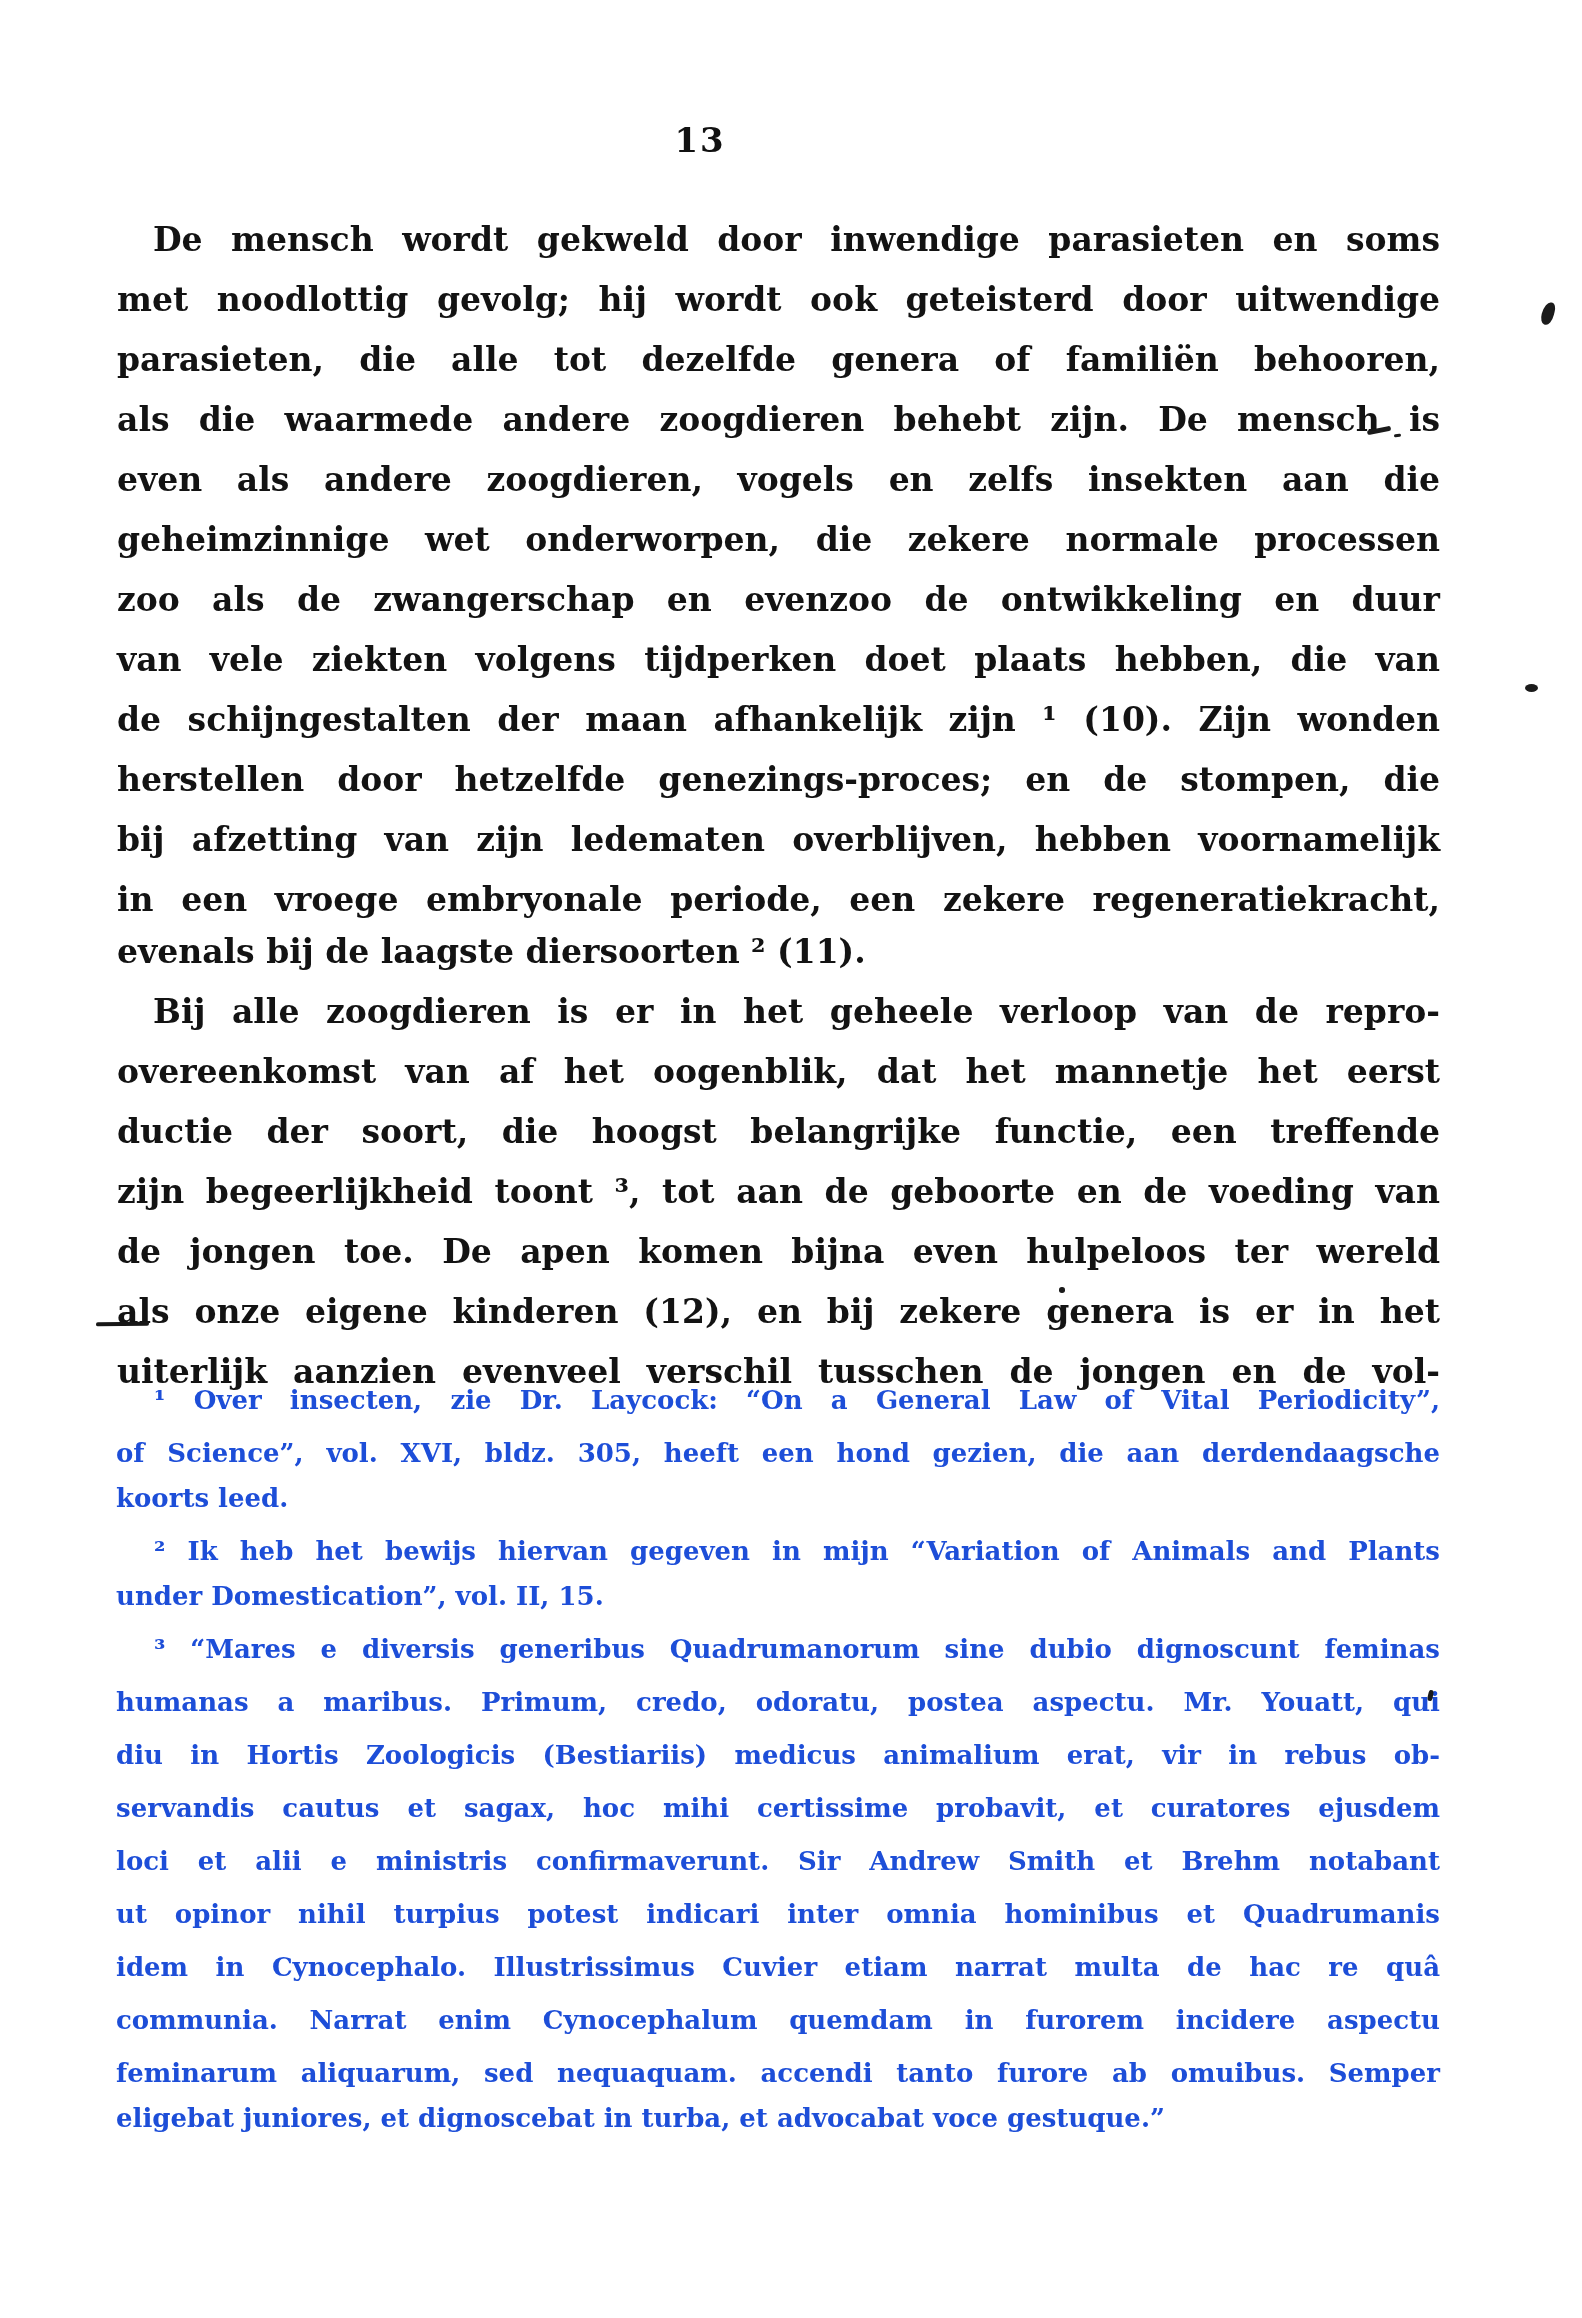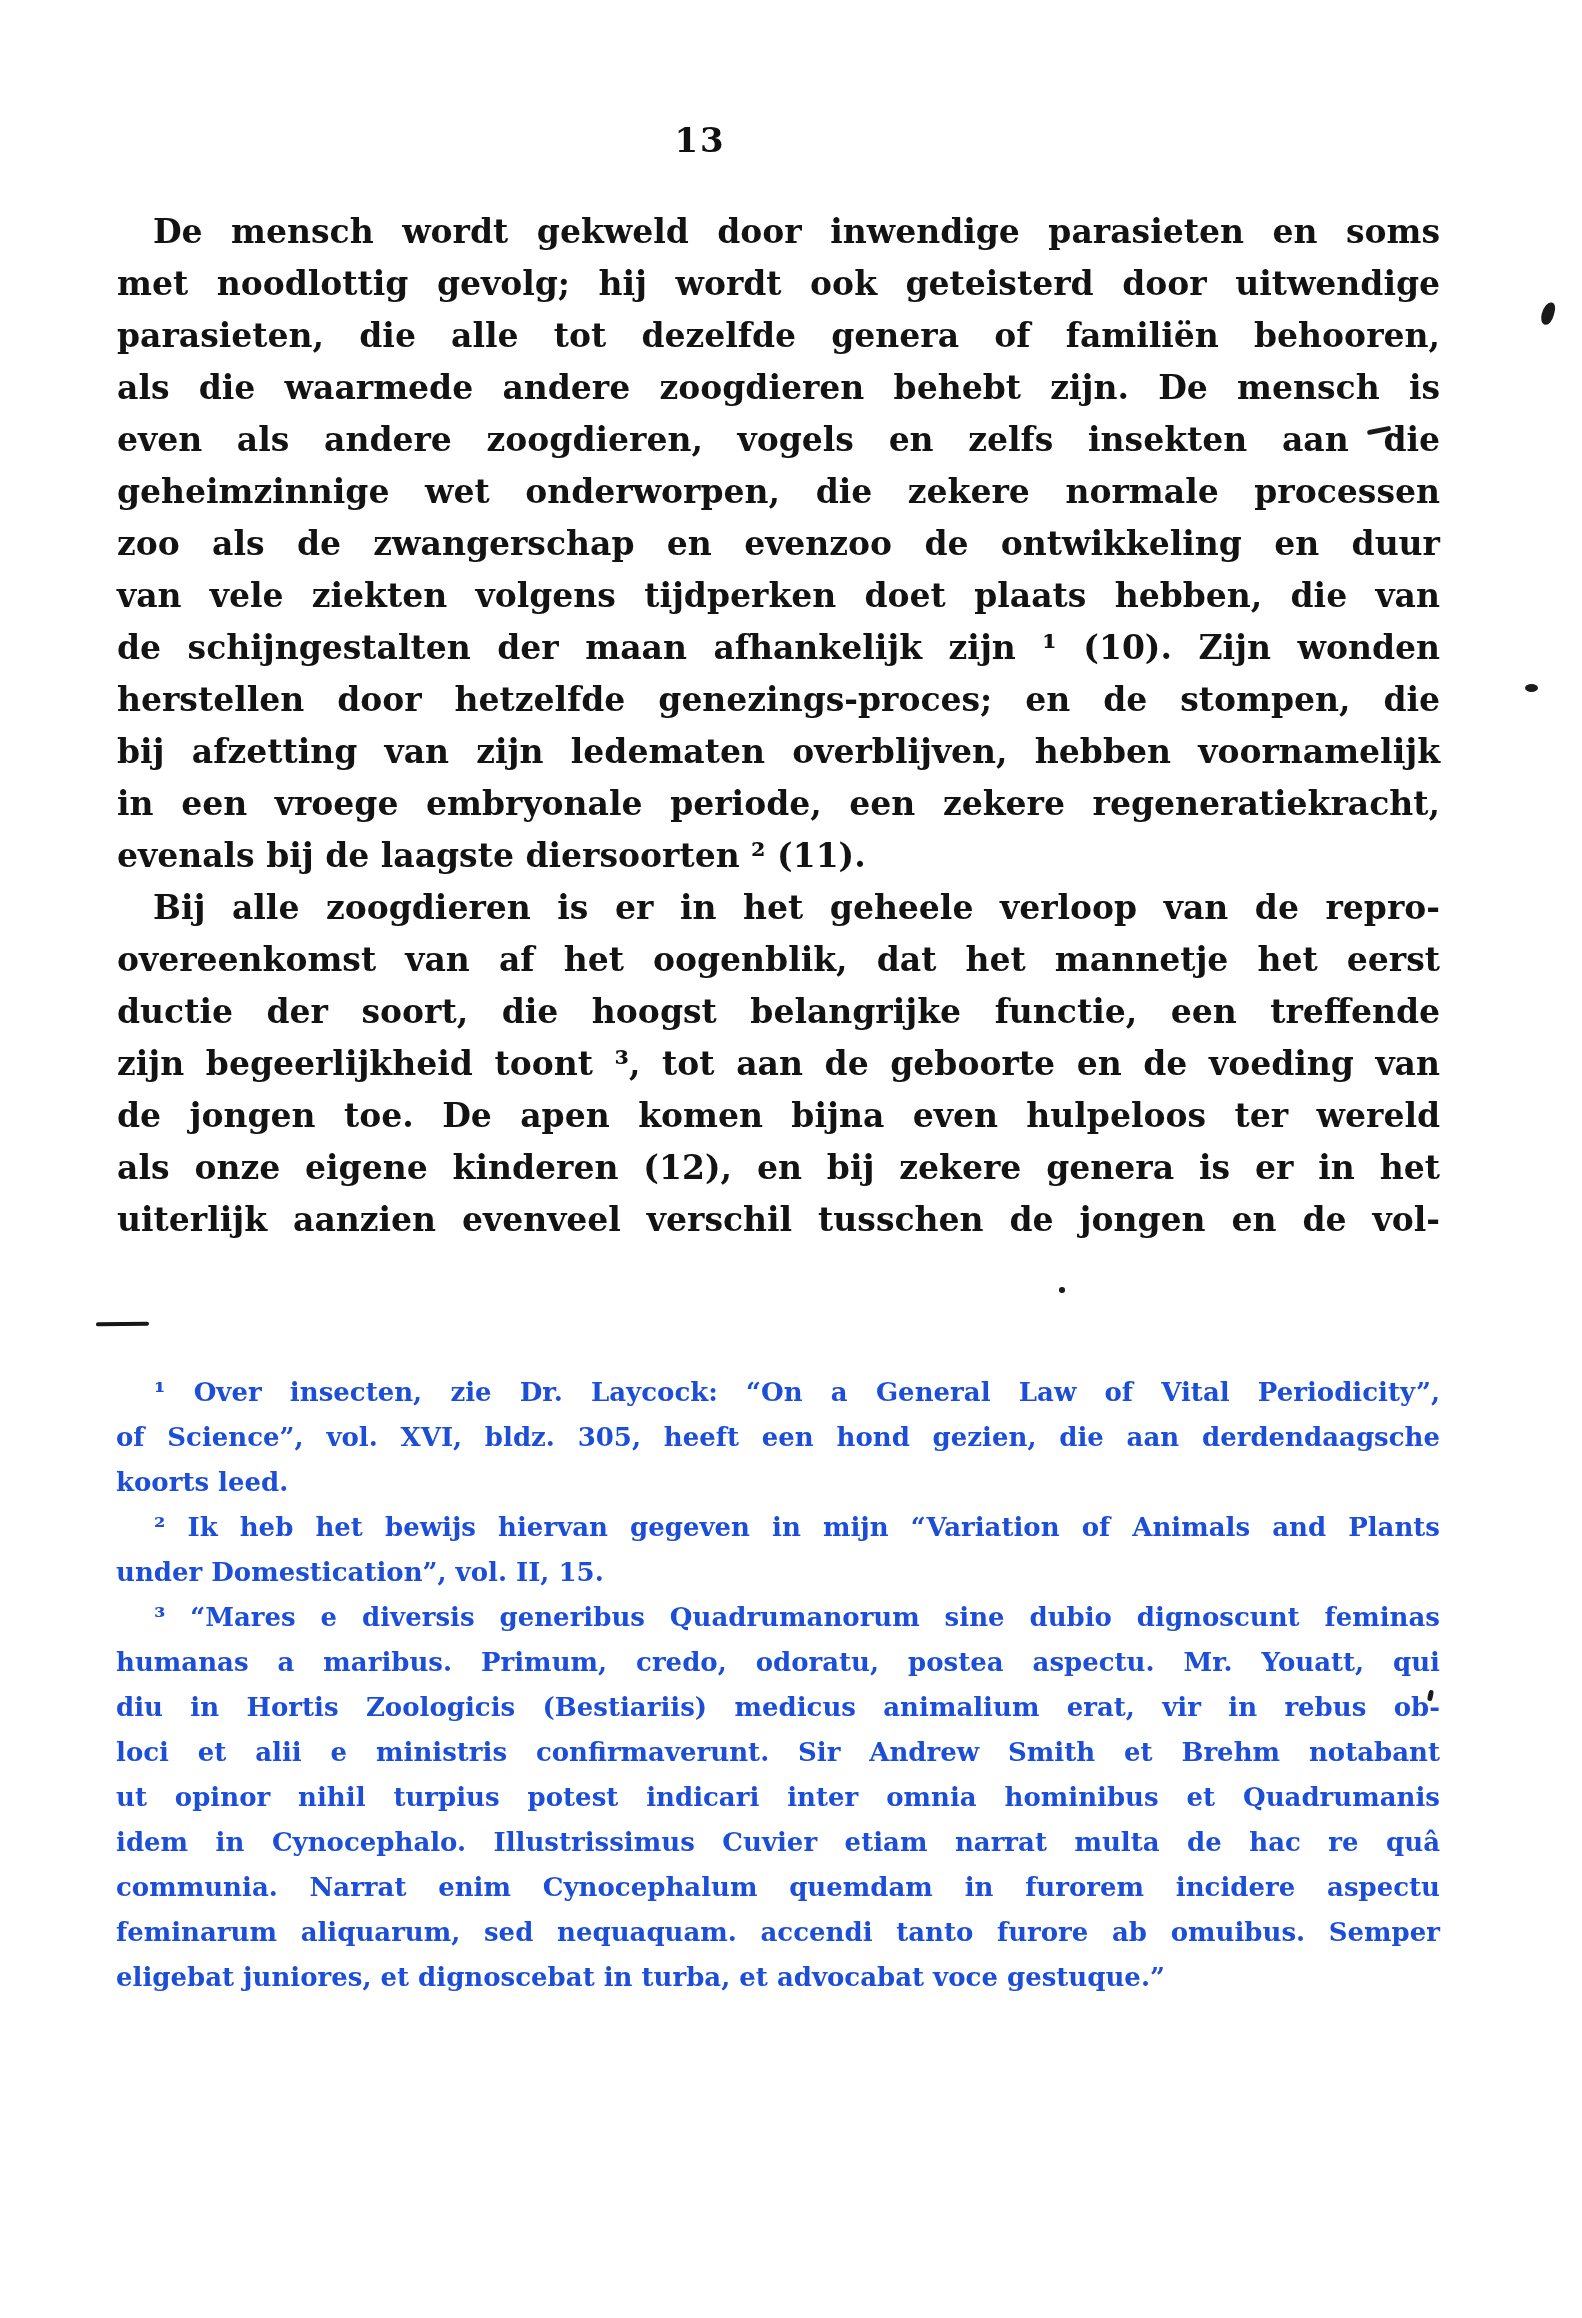--- a/index.html
+++ b/index.html
@@ -43,21 +43,21 @@
     top: 1370px;
     width: 1324px;
   }
   .fline {
     height: 45px;
     line-height: 45px;
     font-size: 26px;
     font-weight: bold;
     color: #1d4ed8;
   }
-  .just { text-align: justify; text-align-last: justify; }
+  .just { text-align: justify; text-align-last: justify; margin-top: 8px; }
   .indent.bline { padding-left: 36px; }
   .indent.fline { padding-left: 38px; }
   .rule {
     position: absolute;
     left: 96px;
     top: 1322px;
     width: 53px;
     height: 4.2px;
     background: #171717;
     border-radius: 1.9px;
@@ -104,20 +104,21 @@
 
   <section class="footnotes">
       <div class="fline indent just">¹ Over insecten, zie Dr. Laycock: “On a General Law of Vital Periodicity”,</div>
       <div class="fline just">of Science”, vol. XVI, bldz. 305, heeft een hond gezien, die aan derdendaagsche</div>
       <div class="fline">koorts leed.</div>
       <div class="fline indent just">² Ik heb het bewijs hiervan gegeven in mijn “Variation of Animals and Plants</div>
       <div class="fline">under Domestication”, vol. II, 15.</div>
       <div class="fline indent just">³ “Mares e diversis generibus Quadrumanorum sine dubio dignoscunt feminas</div>
       <div class="fline just">humanas a maribus. Primum, credo, odoratu, postea aspectu. Mr. Youatt, qui</div>
       <div class="fline just">diu in Hortis Zoologicis (Bestiariis) medicus animalium erat, vir in rebus ob-</div>
+      <div class="fline just">servandis cautus et sagax, hoc mihi certissime probavit, et curatores ejusdem</div>
       <div class="fline just">loci et alii e ministris confirmaverunt. Sir Andrew Smith et Brehm notabant</div>
       <div class="fline just">ut opinor nihil turpius potest indicari inter omnia hominibus et Quadrumanis</div>
       <div class="fline just">idem in Cynocephalo. Illustrissimus Cuvier etiam narrat multa de hac re quâ</div>
       <div class="fline just">communia. Narrat enim Cynocephalum quemdam in furorem incidere aspectu</div>
       <div class="fline just">feminarum aliquarum, sed nequaquam. accendi tanto furore ab omuibus. Semper</div>
       <div class="fline">eligebat juniores, et dignoscebat in turba, et advocabat voce gestuque.”</div>
     </section>
 
   <span class="artifact a-comma"></span>
   <span class="artifact a-blot"></span>

